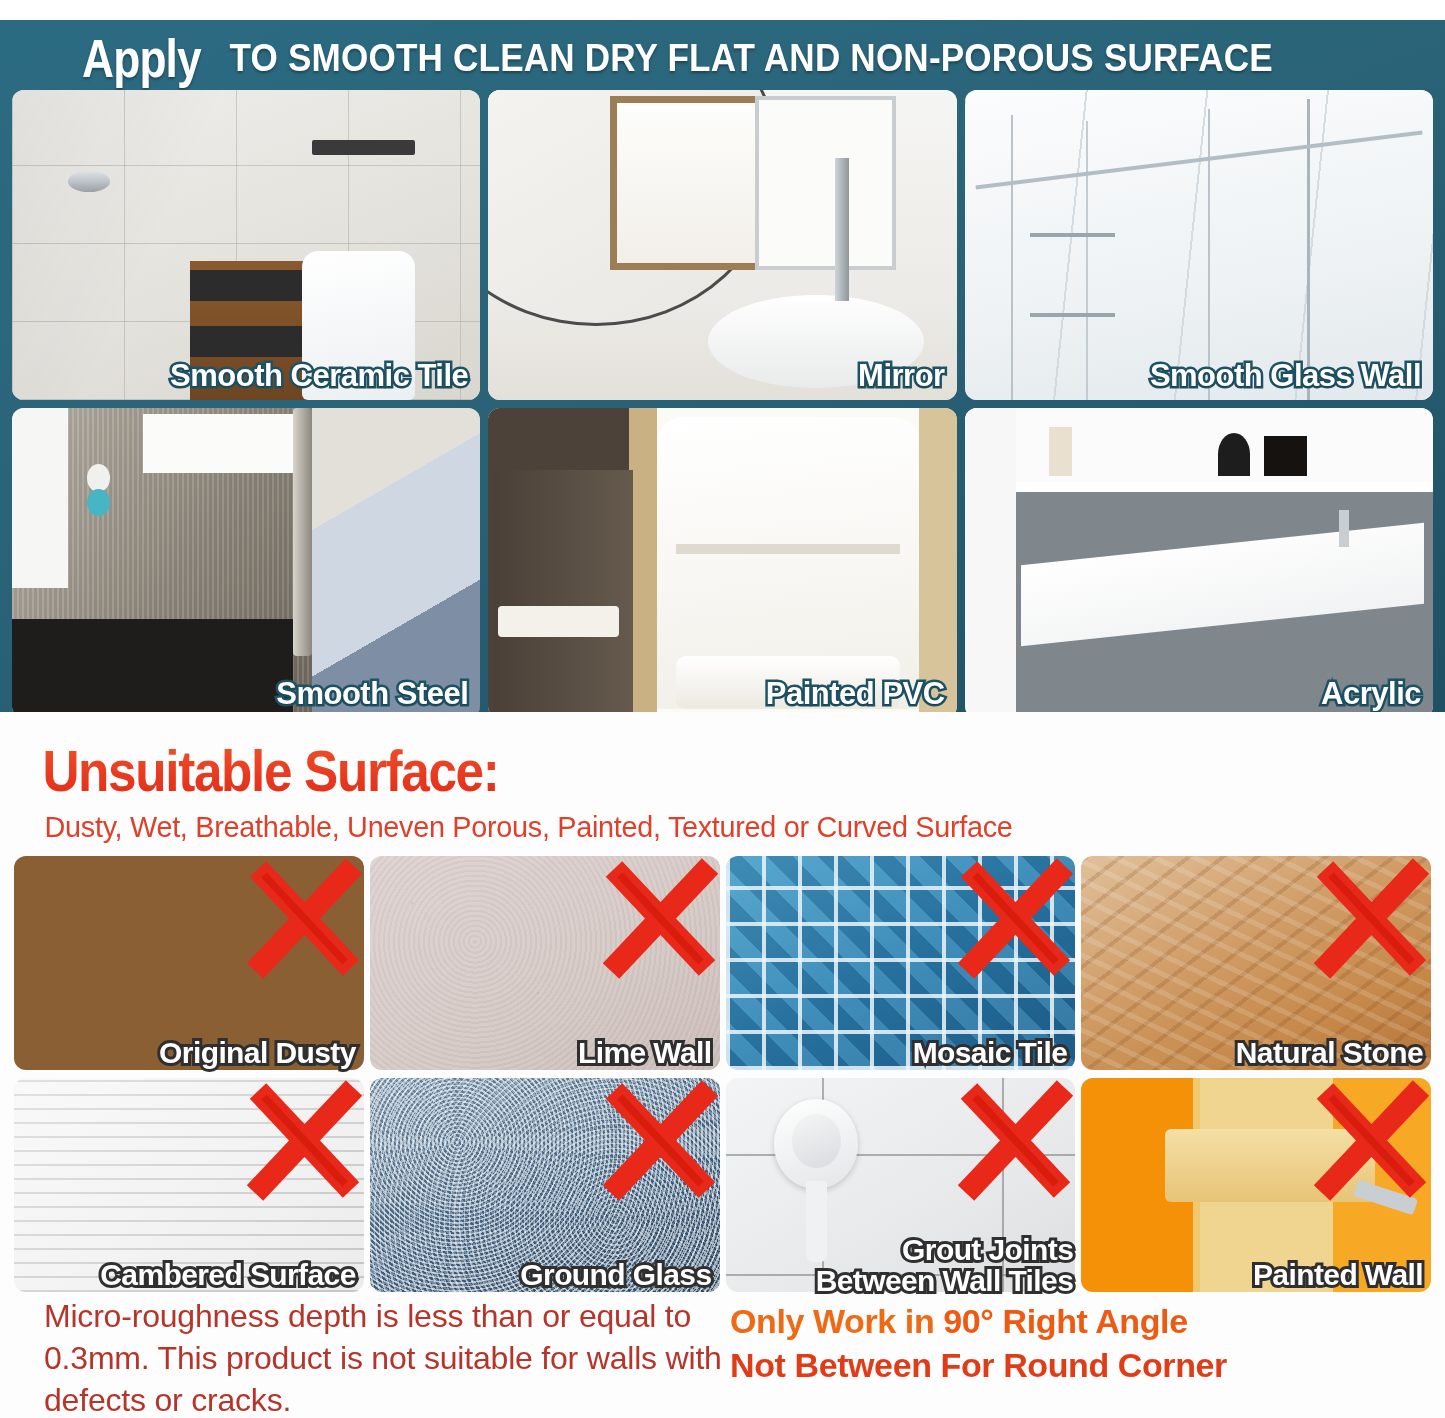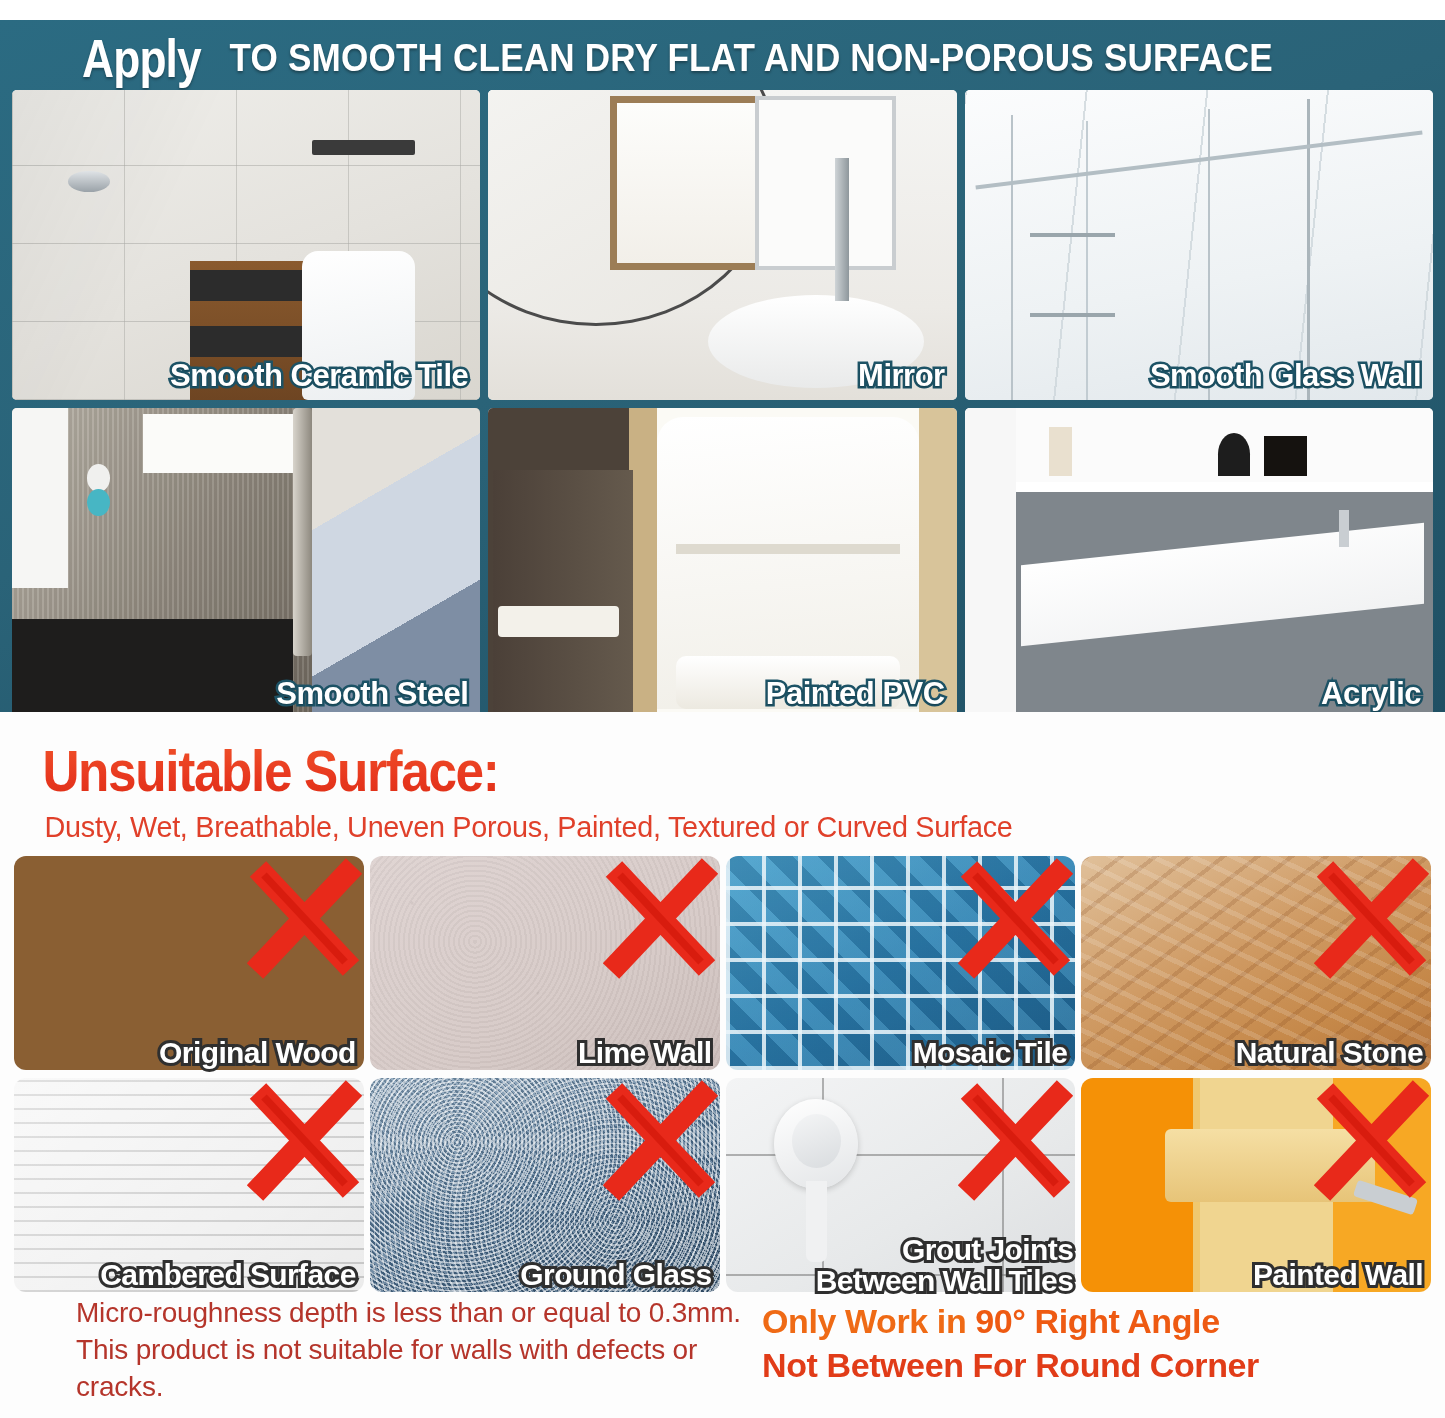--- a/index.html
+++ b/index.html
@@ -37,21 +37,21 @@
 
   .apply-grid {
     display: grid;
     grid-template-columns: repeat(3, 1fr);
     grid-template-rows: repeat(2, 1fr);
     gap: 8px 8px;
     height: 628px;
     padding: 0 2px;
   }
   .tile {
-    position: relative; border-radius: 5px; overflow: hidden;
+    position: relative; border-radius: 12px; overflow: hidden;
     background: #e8edf0;
     text-decoration: underline;
   }
   .tile .art { position: absolute; inset: 0; }
   .tile-label {
     position: absolute; right: 12px; bottom: 6px;
     font-size: 31px; font-weight: 700; color: #ffffff;
     letter-spacing: -.5px; white-space: nowrap;
     -webkit-text-stroke: 5px #1d5366;
     paint-order: stroke fill;
@@ -101,21 +101,21 @@
     position: absolute; right: -14px; top: -14px; width: 150px; height: 150px;
     z-index: 3; pointer-events: none;
   }
 
   .foot {
     position: absolute; left: 0; top: 1285px; width: 1445px; height: 133px;
     display: flex;
   }
   .foot-left {
     width: 730px; padding-left: 44px; padding-top: 10px;
-    font-size: 28px; line-height: 1.32; color: #b5352b; letter-spacing: -.2px; margin-left: 32px;
+    font-size: 32px; line-height: 1.32; color: #b5352b; letter-spacing: -.2px;
   }
   .foot-right {
     flex: 1; padding-top: 14px; text-align: left;
     font-size: 34px; font-weight: 700; line-height: 1.3; letter-spacing: -.4px;
   }
   .foot-right .l1 { color: #ef6a15; }
   .foot-right .l1 b { color: #ee5a12; }
   .foot-right .l2 { color: #e13c18; }
 
   
@@ -299,21 +299,21 @@
     <div class="uns-sub">Dusty, Wet, Breathable, Uneven Porous, Painted, Textured or Curved Surface</div>
 
     <div class="uns-grid">
 
       <div class="ucell">
         <div class="uart bg-wood"></div>
         <svg class="xmark" viewBox="0 0 100 100">
           <path d="M20 18 L82 84 M84 16 L18 86" stroke="#e8291a" stroke-width="15" stroke-linecap="butt" fill="none"></path>
           <path d="M24 22 L78 80" stroke="#d81c0e" stroke-width="5" fill="none"></path>
         </svg>
-        <div class="ucell-label">Original Wood</div>
+        <div class="ucell-label">Original Dusty</div>
       </div>
 
       <div class="ucell">
         <div class="uart bg-lime"></div>
         <svg class="xmark" viewBox="0 0 100 100">
           <path d="M20 18 L82 84 M84 16 L18 86" stroke="#e8291a" stroke-width="15" stroke-linecap="butt" fill="none"></path>
           <path d="M24 22 L78 80" stroke="#d81c0e" stroke-width="5" fill="none"></path>
         </svg>
         <div class="ucell-label">Lime Wall</div>
       </div>

